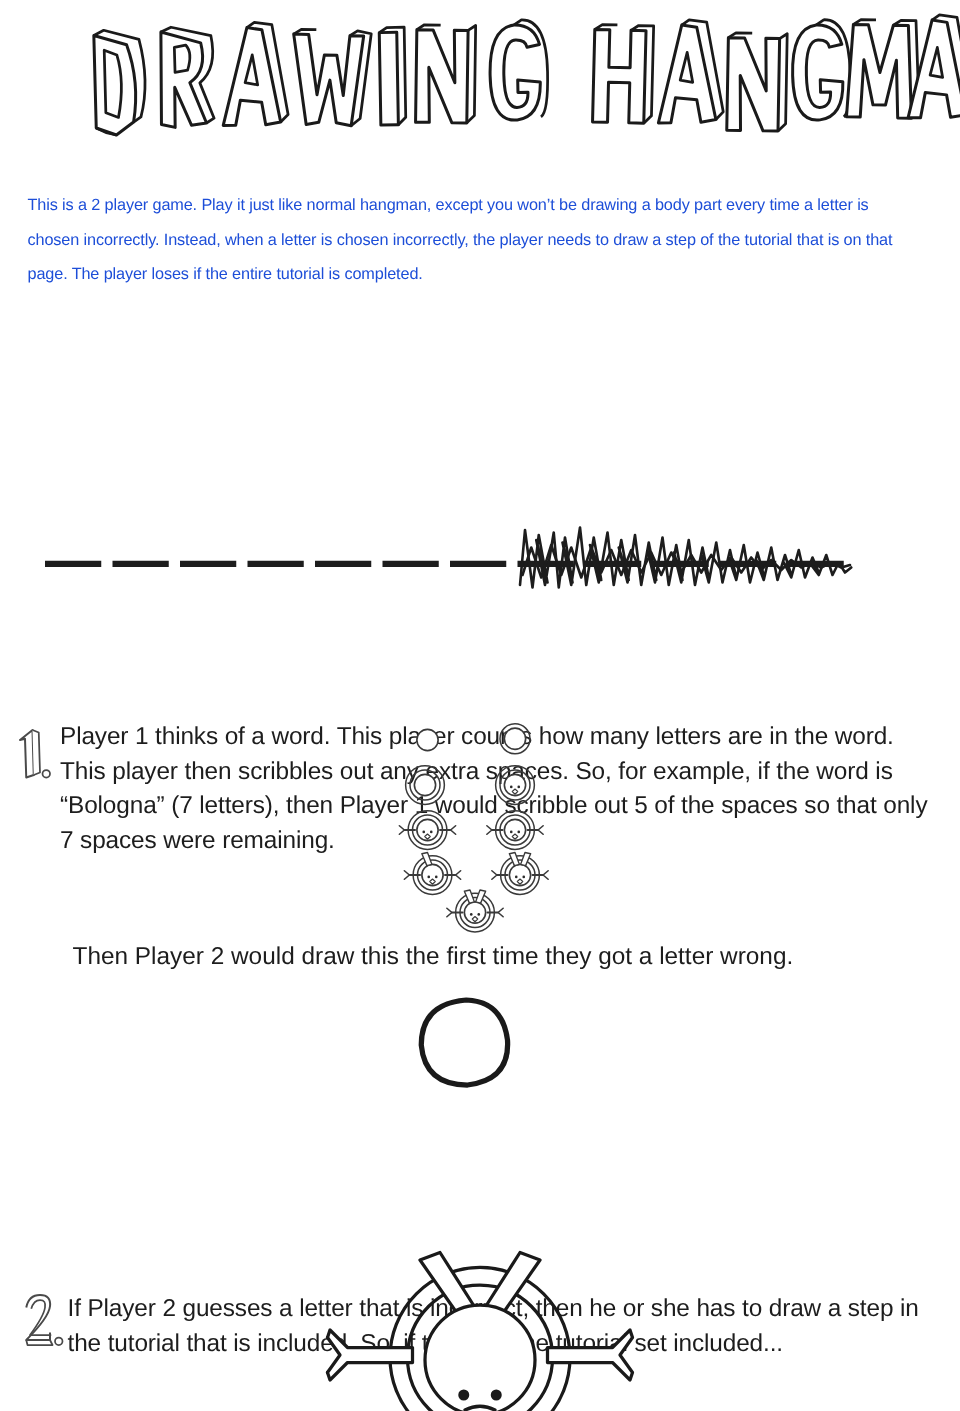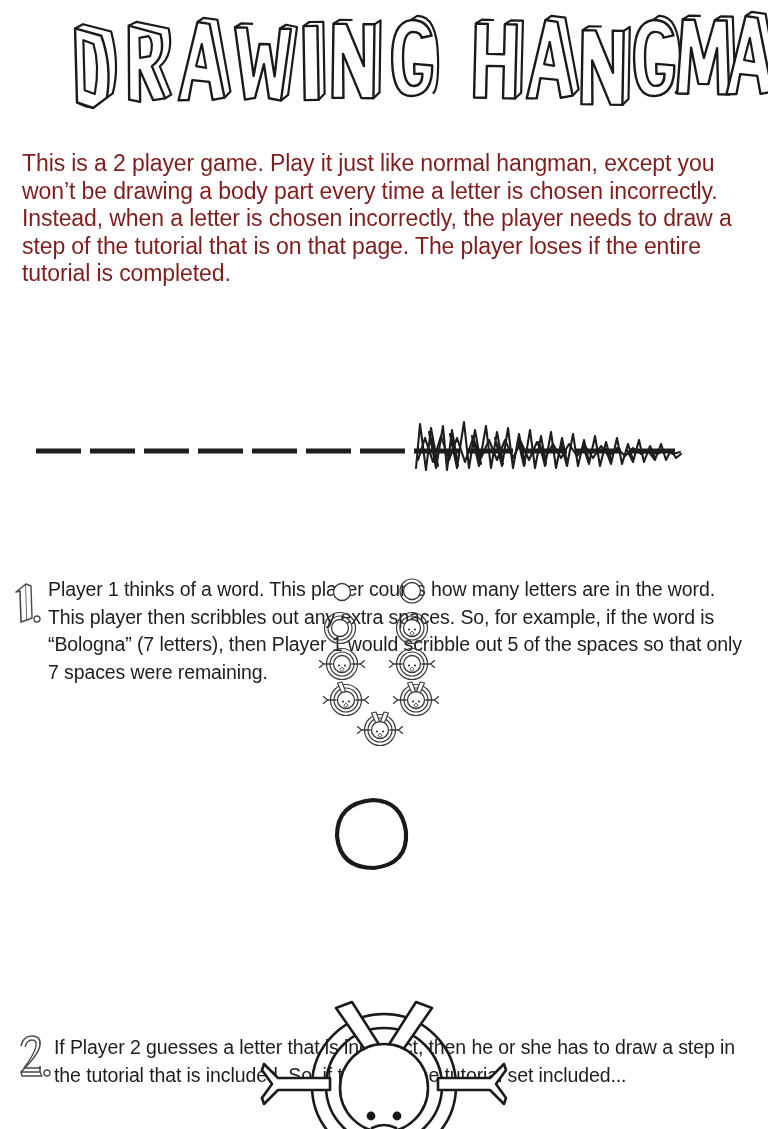--- a/index.html
+++ b/index.html
@@ -27,23 +27,23 @@
     left: 0;
     top: 8px;
     width: 768px;
     height: 108px;
   }
   .title-svg { display: block; }
 
   
   .para {
     position: absolute;
-    font-size: 23px;
+    font-size: 13px;
     line-height: 27.5px;
-    color: #7f1d1d;
+    color: #1d4ed8;
     letter-spacing: -0.1px;
   }
   #intro {
     left: 22px;
     top: 150px;
     width: 716px;
   }
   .step {
     position: absolute;
   }
@@ -368,20 +368,21 @@
           <use href="#t-inner"></use>
           <use href="#t-face"></use>
         <use href="#t-armL"></use>
           <use href="#t-armR"></use>
           <use href="#t-wedgeL"></use>
           <use href="#t-wedgeR"></use>
       </g>
     </svg>
   </div>
 
+  <div id="caption-draw-this">Then Player 2 would draw this the first time they got a letter wrong.</div>
 
   <div id="big-circle">
     <svg width="110" height="92" viewBox="0 0 110 92">
       <path d="M55 8 Q84 9 88 40 Q90 72 56 76 Q22 76 19 44 Q19 11 55 8 Z" fill="none" stroke="#1a1a1a" stroke-width="4.2" stroke-linejoin="round"></path>
     </svg>
   </div>
 
   <div class="step" id="step3">
     
     

